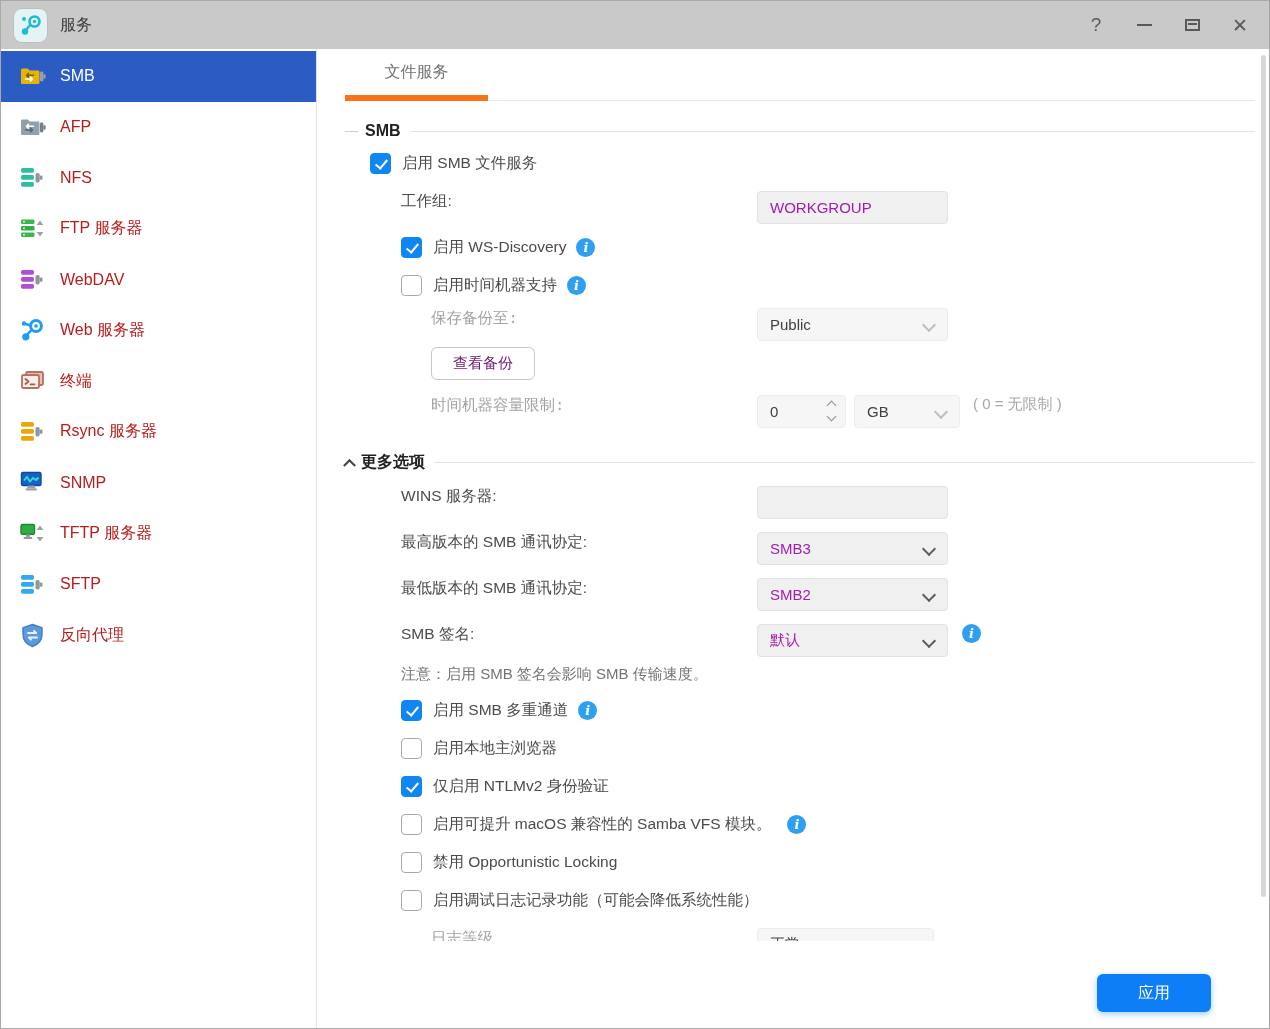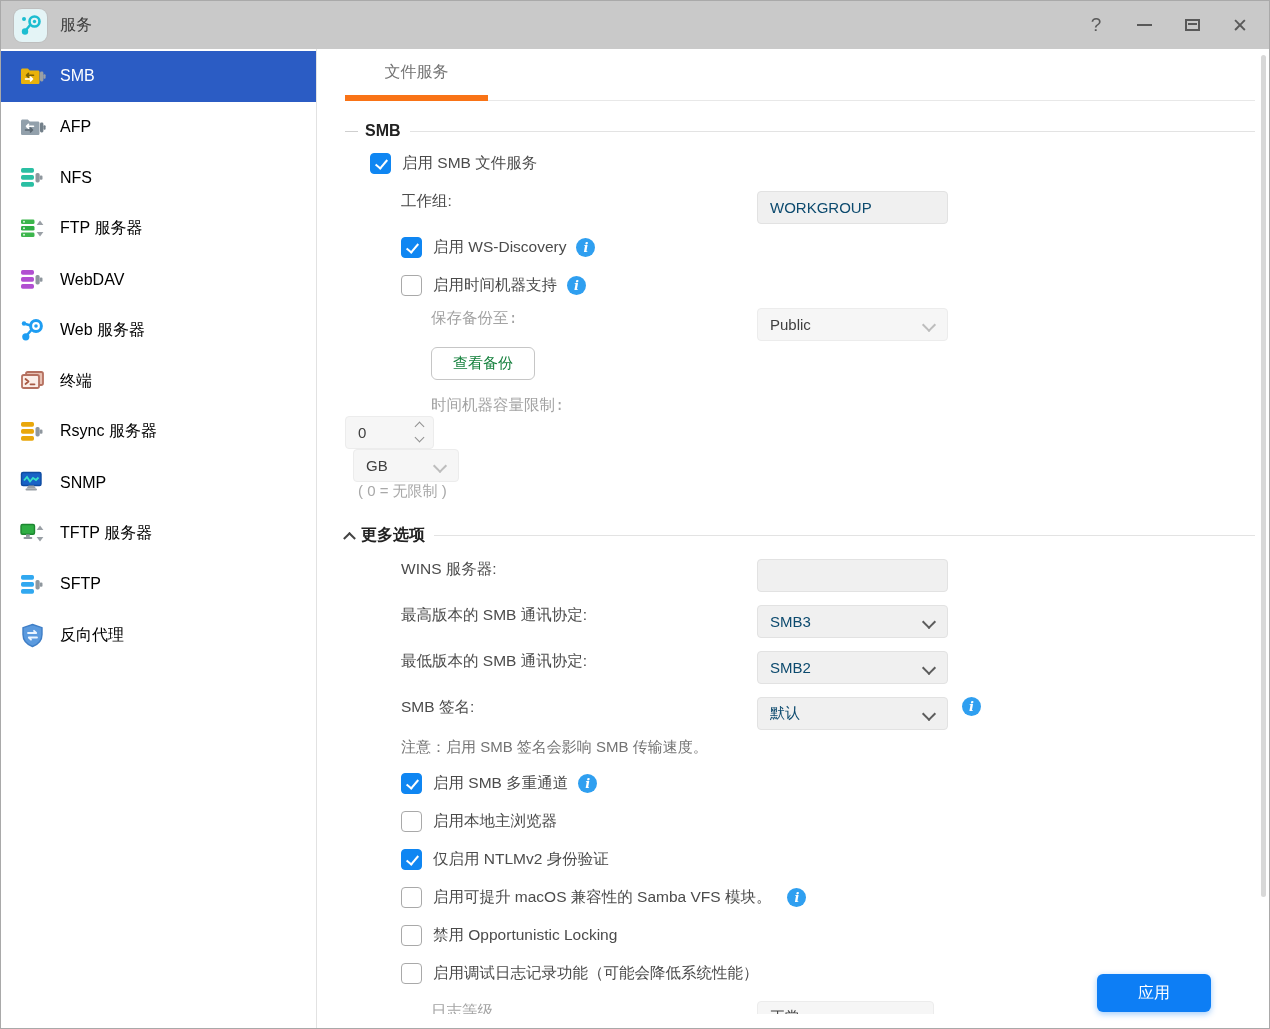--- a/index.html
+++ b/index.html
@@ -17,21 +17,21 @@
   .win-btn{width:22px;height:26px;display:flex;align-items:center;justify-content:center;
     color:#595959;font-size:19px;cursor:default;}
   .glyph-min{width:15px;height:2px;background:#595959;display:block;}
   .glyph-max{width:15px;height:12px;border:2px solid #595959;display:block;box-sizing:border-box;}
   .glyph-max::after{content:"";display:block;height:2px;background:#595959;margin:1.5px 1px 0;}
   
   .sidebar{position:absolute;left:0;top:48px;bottom:0;width:316px;background:#fff;
     border-right:1px solid #e2e2e2;padding-top:2px;box-sizing:border-box;}
   .side-item{height:50.8px;display:flex;align-items:center;padding-left:18px;cursor:pointer;}
   .side-item .icon{width:27px;height:27px;display:flex;align-items:center;justify-content:center;flex:0 0 27px;}
-  .side-item .lbl{margin-left:14px;font-size:16px;color:#000000;}
+  .side-item .lbl{margin-left:14px;font-size:16px;color:#b91c1c;}
   .side-item.selected{background:#2b5cc4;}
   .side-item.selected .lbl{color:#fff;}
   
   .panel{position:absolute;left:317px;top:48px;right:0;bottom:0;background:#fff;}
   .content{margin-left:27px;margin-right:14px;}
   .tabbar{border-bottom:1px solid #e8e8e8;padding-top:13px;}
   .tab{display:inline-block;width:143px;text-align:center;font-size:16px;color:#737373;
     padding-bottom:12px;border-bottom:6px solid #f97316;margin-bottom:-1px;cursor:pointer;}
   
   .legend{display:flex;align-items:center;margin-top:21px;margin-bottom:13px;}
@@ -52,39 +52,39 @@
   .cbx.checked{background:#0f86f2;border-color:#0f86f2;}
   .cbx.checked::after{content:"";position:absolute;left:6.5px;top:2.5px;width:5px;height:10px;
     border:solid #fff;border-width:0 2.4px 2.4px 0;transform:rotate(40deg);}
   .cbx-label{font-size:15.5px;color:#4b4b4b;}
   .info{width:19px;height:19px;border-radius:50%;background:#2f9ff0;color:#fff;margin-left:10px;
     display:inline-flex;align-items:center;justify-content:center;flex:0 0 19px;cursor:pointer;}
   .info::after{content:"i";font-family:"DejaVu Serif","Liberation Serif",serif;
     font-style:italic;font-weight:bold;font-size:13px;line-height:1;}
   
   .field{height:33px;background:#f0f0f0;border:1px solid #e2e2e2;border-radius:4px;
-    box-sizing:border-box;display:flex;align-items:center;padding:0 12px;font-size:15px;color:#0c4a6e;}
+    box-sizing:border-box;display:flex;align-items:center;padding:0 12px;font-size:15px;color:#a21caf;}
   .field.w-input{width:191px;}
   .select{position:relative;padding-right:30px;cursor:pointer;}
   .select .chev{position:absolute;right:13px;top:11px;}
   .chev{display:inline-block;width:8px;height:8px;border-right:2px solid #5c5c5c;
     border-bottom:2px solid #5c5c5c;transform:rotate(45deg);}
   .chev-up{display:inline-block;width:7px;height:7px;border-right:2px solid #444;
     border-bottom:2px solid #444;transform:rotate(-135deg) translate(-2px,-2px);}
   .disabled{background:#f6f6f6;color:#404040;border-color:#ececec;}
   .disabled .chev{border-color:#bdbdbd;}
   .spinner{width:89px;position:relative;padding-right:26px;}
   .spin-arrows{position:absolute;right:10px;top:6px;display:flex;flex-direction:column;gap:4px;}
   .spin-arrows i{display:block;width:6px;height:6px;border-right:1.8px solid #909090;
     border-bottom:1.8px solid #909090;}
   .spin-arrows .up{transform:rotate(-135deg);}
   .spin-arrows .dn{transform:rotate(45deg);}
   .hint{font-size:15px;color:#a8a8a8;margin-left:13px;}
   .btn-plain{display:inline-block;background:#fff;border:1px solid #c6c6c6;border-radius:6px;
-    padding:6px 21px;font-size:15px;color:#15803d;cursor:pointer;margin-left:86px;margin-bottom:15px;}
+    padding:6px 21px;font-size:15px;color:#701a75;cursor:pointer;margin-left:86px;margin-bottom:15px;}
   .warning{font-size:15px;color:#737373;margin:2px 0 16px 56px;}
   .clip-row{height:13px;overflow:hidden;}
   
   .btn-apply{position:absolute;right:58px;bottom:16px;width:114px;height:38px;border:none;
     border-radius:6px;background:#0d7ef5;color:#fff;font-size:16px;cursor:pointer;
     font-family:inherit;box-shadow:0 2px 6px rgba(13,126,245,.4);}
   .scrollbar-thumb{position:absolute;right:3px;top:6px;width:5px;height:86%;
     background:#d8d8d8;border-radius:3px;}
   .mt-more{margin-top:24px;}
 </style>
@@ -312,21 +312,21 @@
     <div class="form-row" style="margin-bottom:6px;">
       <span class="row-label ind2 dis-label">保存备份至:</span>
       <span class="field w-input select disabled">
         <span>Public</span>
         <span class="chev"></span>
       </span>
     </div>
 
     <span class="btn-plain">查看备份</span>
 
-    <div class="form-row" style="margin-bottom:22px;flex-direction:column;">
+    <div class="form-row" style="margin-bottom:22px;">
       <span class="row-label ind2 dis-label">时间机器容量限制:</span>
       <span class="field spinner disabled">
         <span>0</span>
         <span class="spin-arrows">
             <i class="up"></i>
             <i class="dn"></i>
           </span>
       </span>
       <span class="field select disabled" style="width:106px;margin-left:8px;">
         <span>GB</span>

